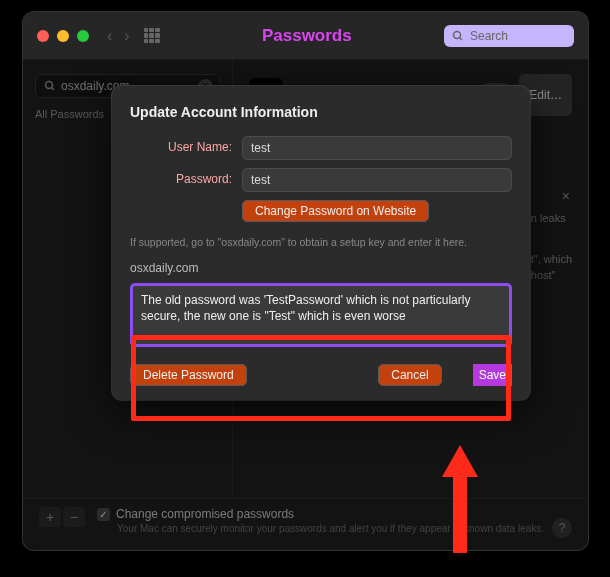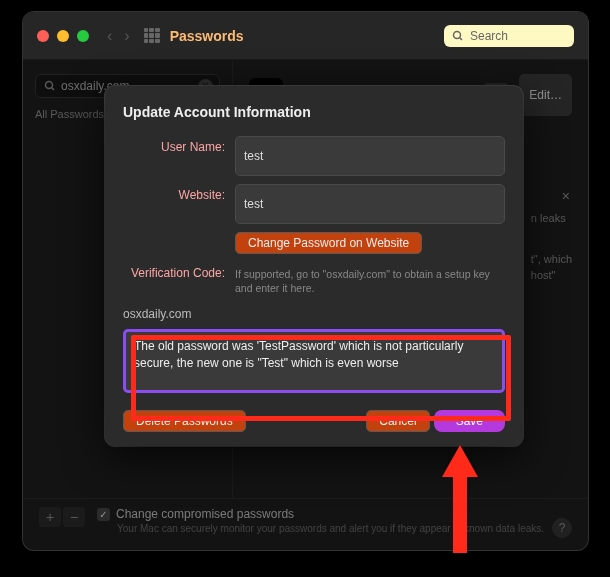--- a/index.html
+++ b/index.html
@@ -33,22 +33,22 @@
     border-bottom: 1px solid #1a1a1a;
   }
   .traffic { display: flex; gap: 8px; margin-right: 18px; }
   .dot { width: 12px; height: 12px; border-radius: 50%; }
   .dot.red { background: #ff5f56; }
   .dot.yel { background: #ffbd2e; }
   .dot.grn { background: #27c93f; }
   .nav-arrows { display: flex; gap: 12px; color: #555; font-size: 16px; margin-right: 14px; }
   .grid-icon { width: 16px; height: 16px; display: grid; grid-template-columns: repeat(3,1fr); grid-template-rows: repeat(3,1fr); gap: 1px; margin-right: 10px; }
   .grid-icon span { background: #666; border-radius: 1px; }
-  .tb-title { color: #fdba74; font-size: 14px; font-weight: 600; flex: 1; }
-  .tb-search { display: flex; align-items: center; background: #fef9c3; border-radius: 6px; padding: 4px 8px; color: #666; width: 130px; }
+  .tb-title { color: #d946ef; font-size: 17px; font-weight: 600; flex: 1; text-align: center; }
+  .tb-search { display: flex; align-items: center; background: #c4b5fd; border-radius: 6px; padding: 4px 8px; color: #666; width: 130px; }
   .tb-search svg { margin-right: 6px; }
   
   .content { display: flex; height: calc(100% - 48px - 52px); }
   .sidebar {
     width: 210px;
     padding: 14px 12px;
     border-right: 1px solid #2a2a2a;
   }
   .sb-search {
     display: flex; align-items: center;
@@ -91,36 +91,36 @@
   .checkbox { width: 13px; height: 13px; border-radius: 3px; background: #424242; display:inline-flex;align-items:center;justify-content:center;color:#ddd;font-size:10px; }
   .help { position: absolute; right: 16px; bottom: 12px; width: 20px; height: 20px; border-radius: 50%; background: #333; display:flex;align-items:center;justify-content:center;color:#888;font-size:12px; }
 
   
   .sheet-backdrop {
     position: absolute; inset: 48px 0 0 0;
     background: rgba(0,0,0,0.35);
   }
   .sheet {
     position: absolute;
-    left: 82px;
+    left: 89px;
     top: 74px;
     width: 418px;
     background: #2b2b2b;
     border-radius: 10px;
     box-shadow: 0 12px 40px rgba(0,0,0,0.7), 0 0 0 1px #444;
     padding: 18px 18px 14px 18px;
     z-index: 10;
   }
   .sheet-title { color: #eee; font-size: 14px; font-weight: 600; margin-bottom: 16px; }
   .form-row { display: flex; align-items: flex-start; margin-bottom: 8px; }
   .form-row label { width: 112px; text-align: right; color: #fca5a5; font-size: 12px; padding-right: 10px; padding-top: 4px; }
   .form-row .field { flex: 1; }
   .text-input {
     width: 100%; background: #3a3a3a; border: 1px solid #4a4a4a;
-    border-radius: 5px; padding: 12px 8px; color: #ddd; font-size: 12px;
+    border-radius: 5px; padding: 4px 8px; color: #ddd; font-size: 12px;
     font-family: inherit;
   }
   .mac-button {
     background: #c2410c; border: 1px solid #5a5a5a; border-radius: 5px;
     padding: 3px 12px; color: #eee; font-size: 12px; display:inline-block;
   }
   .hint { color: #888; font-size: 10.5px; line-height: 1.35; margin-top: 5px; }
   .website-val { color: #bbb; font-size: 12px; padding-top: 4px; }
   .notes-area {
     width: 100%; height: 64px; background: #3a3a3a;
@@ -128,21 +128,21 @@
     padding: 6px 8px; color: #eee; font-size: 12px;
     font-family: inherit; resize: none; line-height: 1.35;
   }
   .notes-highlight {
     border: 3px solid #8b4df0;
   }
   .sheet-footer {
     display: flex; align-items: center; margin-top: 14px;
   }
   .sheet-footer .spacer { flex: 1; }
-  .save-btn { background: #b43adf; border: none; border-radius: 8px; padding: 4px 22px; color: #fff; font-size: 12px; font-weight:500;}
+  .save-btn { background: #b43adf; border: none; border-radius: 0; padding: 4px 6px; color: #fff; font-size: 12px; font-weight:500;margin-left:19px;}
 
   
   .ann-rect {
     position: absolute;
     border: 5px solid #ff2a1a;
     border-radius: 2px;
     pointer-events: none;
     z-index: 20;
   }
   .ann-arrow {
@@ -241,56 +241,55 @@
     <div class="sheet-title">Update Account Information</div>
 
     <div class="form-row">
       <label>User Name:</label>
       <div class="field">
         <input class="text-input" value="test" style="">
       </div>
     </div>
 
     <div class="form-row">
-      <label>Website:</label>
+      <label>Password:</label>
       <div class="field">
         <input class="text-input" value="test" style="">
       </div>
     </div>
 
     <div class="form-row">
       <label></label>
       <div class="field">
         <span class="mac-button">Change Password on Website</span>
       </div>
     </div>
 
     <div class="form-row">
-      <label>Verification Code:</label>
       <div class="field">
         <div class="hint">If supported, go to "osxdaily.com" to obtain a setup key and enter it here.</div>
       </div>
     </div>
 
     <div class="form-row">
       <div class="field">
         <div class="website-val">osxdaily.com</div>
       </div>
     </div>
 
     <div class="form-row">
       <div class="field">
         <textarea class="notes-area notes-highlight" style="">The old password was 'TestPassword' which is not particularly secure, the new one is "Test" which is even worse</textarea>
       </div>
     </div>
 
     <div class="sheet-footer">
-      <span class="mac-button">Delete Passwords</span>
+      <span class="mac-button">Delete Password</span>
       <span class="spacer"></span>
-      <span class="mac-button" style="margin-right:4px">Cancel</span>
+      <span class="mac-button" style="margin-right:12px">Cancel</span>
       <span class="save-btn">Save</span>
     </div>
   </div>
 
 </div>
 
 <div class="ann-rect" style="left:131px; top:335px; width:380px; height:86px;"></div>
 
 <svg class="ann-arrow" style="left:430px; top:445px;" width="60" height="110">
   <defs></defs>

